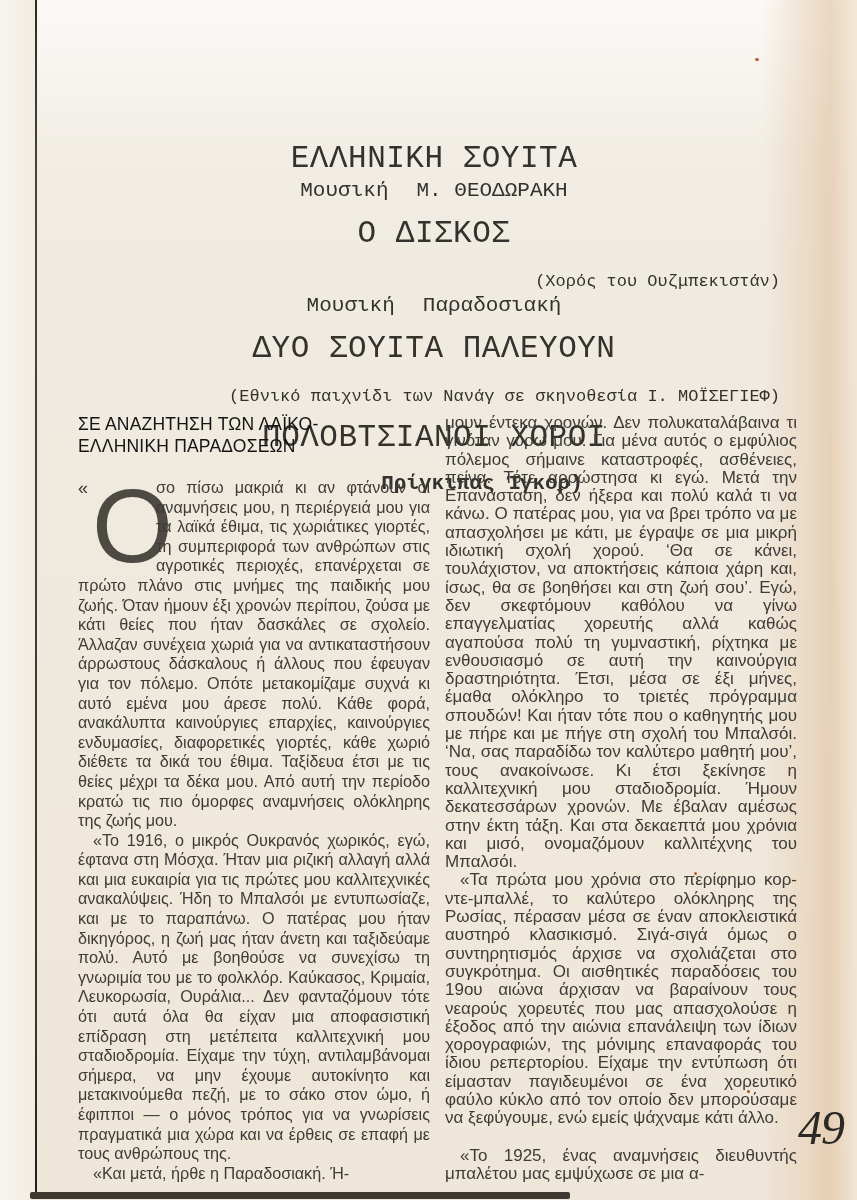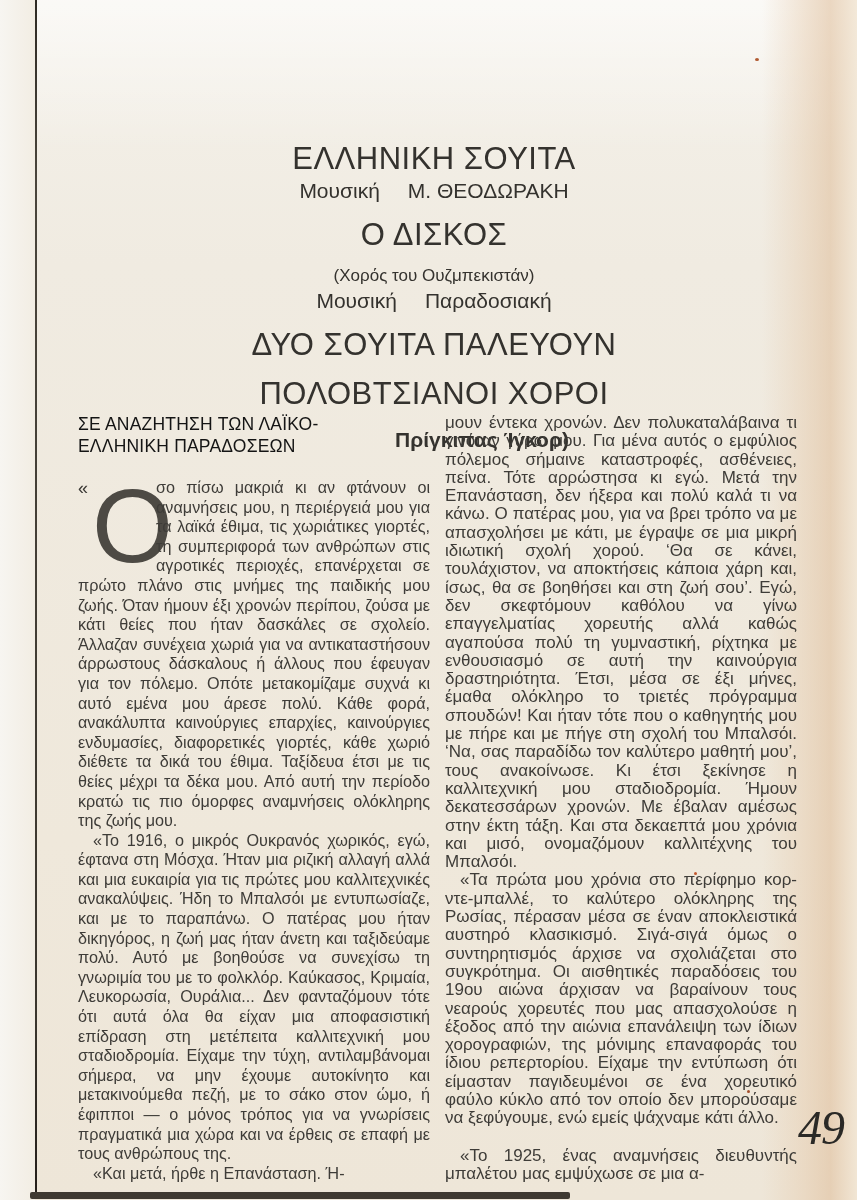--- a/index.html
+++ b/index.html
@@ -14,23 +14,23 @@
   .shade-right{right:0;top:0;width:95px;height:100%;background:linear-gradient(90deg,rgba(229,201,170,0) 0%,rgba(229,201,170,.45) 45%,rgba(224,192,158,.6) 72%,rgba(242,230,212,.85) 100%);}
   .shade-left{left:0;top:0;width:35px;height:100%;background:linear-gradient(90deg,#f7f5f1,#f2ede3);}
   .edge-line-left{position:absolute;left:35px;top:0;width:2px;height:1194px;background:linear-gradient(180deg,#2e2a24,#4a453c 15%,#3b362e 85%,#241f1a);}
   .edge-bar-bottom{position:absolute;left:30px;bottom:1px;width:540px;height:7px;background:#3f3931;border-radius:2px;}
   .speck{position:absolute;border-radius:50%;}
   .speck1{left:755px;top:58px;width:4px;height:3px;background:#b05a31;}
   .speck2{left:747px;top:1090px;width:3px;height:3px;background:#a44f2c;}
   .speck3{left:694px;top:872px;width:3px;height:3px;background:#c2572e;}
 
   
-  .program{position:absolute;left:88px;top:142px;width:692px;text-align:center;color:#34322e;}
+  .program{position:absolute;left:88px;top:142px;width:692px;text-align:center;color:#34322e;font-family:Liberation Mono, monospace;}
   .title{font-size:31px;font-weight:400;letter-spacing:.5px;line-height:1.1;margin:0;}
-  .subtitle{font-size:17px;margin-top:14px;}
+  .subtitle{font-size:17px;margin-top:21px;text-align:right;}
   .credit{font-size:21px;margin-top:3px;}
   .credit-label{margin-right:28px;}
   .item{margin-bottom:15px;}
   .credit-block{display:inline-block;text-align:left;}
   .credit-line2{font-weight:bold;padding-left:96px;margin-top:14px;}
 
   
   .article-heading{position:absolute;left:78px;top:413px;width:352px;font-size:17.5px;font-weight:normal;line-height:22px;letter-spacing:.2px;color:#141414;}
   .col{text-align:justify;}
   .col p{margin:0;}
@@ -69,20 +69,21 @@
     <div class="item">
       <div class="title">Ο ΔΙΣΚΟΣ</div>
       <div class="subtitle">(Χορός του Ουζμπεκιστάν)</div>
       <div class="credit">
         <span class="credit-label">Μουσική</span><span>Παραδοσιακή</span>
       </div>
     </div>
 
     <div class="item">
       <div class="title">ΔΥΟ ΣΟΥΙΤΑ ΠΑΛΕΥΟΥΝ</div>
+      <div class="subtitle">(Εθνικό παιχνίδι των Νανάγ σε σκηνοθεσία Ι. ΜΟΪΣΕΓΙΕΦ)</div>
     </div>
 
     <div class="item">
       <div class="title">ΠΟΛΟΒΤΣΙΑΝΟΙ ΧΟΡΟΙ</div>
       <div class="credit">
         <span class="credit-block">
           <div class="credit-line2">Πρίγκιπας Ίγκορ)</div>
         </span>
       </div>
     </div>
@@ -92,21 +93,21 @@
   <div class="article-heading">
     <span style="display:block">ΣΕ ΑΝΑΖΗΤΗΣΗ ΤΩΝ ΛΑΪΚΟ-</span>
     <span style="display:block">ΕΛΛΗΝΙΚΗ ΠΑΡΑΔΟΣΕΩΝ</span>
   </div>
 
   <div class="col col-left">
     <p>
       <span class="oq">«</span><span class="dropcap">Ο</span><span>σο πίσω μακριά κι αν φτάνουν οι αναμνήσεις μου, η περιέργειά μου για τα λαϊκά έθιμα, τις χωριάτικες γιορτές, τη συμπεριφορά των ανθρώπων στις αγροτικές περιοχές, επανέρχεται σε πρώτο πλάνο στις μνήμες της παιδικής μου ζωής. Όταν ήμουν έξι χρονών περίπου, ζούσα με κάτι θείες που ήταν δασκάλες σε σχολείο. Άλλαζαν συνέχεια χωριά για να αντικαταστήσουν άρρωστους δάσκαλους ή άλλους που έφευγαν για τον πόλεμο. Οπότε μετακομίζαμε συχνά κι αυτό εμένα μου άρεσε πολύ. Κάθε φορά, ανακάλυπτα καινούργιες επαρχίες, καινούργιες ενδυμασίες, διαφορετικές γιορτές, κάθε χωριό διέθετε τα δικά του έθιμα. Ταξίδευα έτσι με τις θείες μέχρι τα δέκα μου. Από αυτή την περίοδο κρατώ τις πιο όμορφες αναμνήσεις ολόκληρης της ζωής μου.</span>
     </p>
     <p class="indent">«Το 1916, ο μικρός Ουκρανός χωρικός, εγώ, έφτανα στη Μόσχα. Ήταν μια ριζική αλλαγή αλλά και μια ευκαιρία για τις πρώτες μου καλλιτεχνικές ανακαλύψεις. Ήδη το Μπαλσόι με εντυπωσίαζε, και με το παραπάνω. Ο πατέρας μου ήταν δικηγόρος, η ζωή μας ήταν άνετη και ταξιδεύαμε πολύ. Αυτό με βοηθούσε να συνεχίσω τη γνωριμία του με το φολκλόρ. Καύκασος, Κριμαία, Λευκορωσία, Ουράλια... Δεν φανταζόμουν τότε ότι αυτά όλα θα είχαν μια αποφασιστική επίδραση στη μετέπειτα καλλιτεχνική μου σταδιοδρομία. Είχαμε την τύχη, αντιλαμβάνομαι σήμερα, να μην έχουμε αυτοκίνητο και μετακινούμεθα πεζή, με το σάκο στον ώμο, ή έφιπποι — ο μόνος τρόπος για να γνωρίσεις πραγματικά μια χώρα και να έρθεις σε επαφή με τους ανθρώπους της.</p>
-    <p class="indent">«Και μετά, ήρθε η Επανάσταση. Ή-</p>
+    <p class="indent">«Και μετά, ήρθε η Παραδοσιακή. Ή-</p>
   </div>
 
   <div class="col col-right">
     <p>μουν έντεκα χρονών. Δεν πολυκαταλάβαινα τι γινόταν γύρω μου. Για μένα αυτός ο εμφύλιος πόλεμος σήμαινε καταστροφές, ασθένειες, πείνα. Τότε αρρώστησα κι εγώ. Μετά την Επανάσταση, δεν ήξερα και πολύ καλά τι να κάνω. Ο πατέρας μου, για να βρει τρόπο να με απασχολήσει με κάτι, με έγραψε σε μια μικρή ιδιωτική σχολή χορού. ‘Θα σε κάνει, τουλάχιστον, να αποκτήσεις κάποια χάρη και, ίσως, θα σε βοηθήσει και στη ζωή σου’. Εγώ, δεν σκεφτόμουν καθόλου να γίνω επαγγελματίας χορευτής αλλά καθώς αγαπούσα πολύ τη γυμναστική, ρίχτηκα με ενθουσιασμό σε αυτή την καινούργια δραστηριότητα. Έτσι, μέσα σε έξι μήνες, έμαθα ολόκληρο το τριετές πρόγραμμα σπουδών! Και ήταν τότε που ο καθηγητής μου με πήρε και με πήγε στη σχολή του Μπαλσόι. ‘Να, σας παραδίδω τον καλύτερο μαθητή μου’, τους ανακοίνωσε. Κι έτσι ξεκίνησε η καλλιτεχνική μου σταδιοδρομία. Ήμουν δεκατεσσάρων χρονών. Με έβαλαν αμέσως στην έκτη τάξη. Και στα δεκαεπτά μου χρόνια και μισό, ονομαζόμουν καλλιτέχνης του Μπαλσόι.</p>
     <p class="indent">«Τα πρώτα μου χρόνια στο περίφημο κορ-ντε-μπαλλέ, το καλύτερο ολόκληρης της Ρωσίας, πέρασαν μέσα σε έναν αποκλειστικά αυστηρό κλασικισμό. Σιγά-σιγά όμως ο συντηρητισμός άρχισε να σχολιάζεται στο συγκρότημα. Οι αισθητικές παραδόσεις του 19ου αιώνα άρχισαν να βαραίνουν τους νεαρούς χορευτές που μας απασχολούσε η έξοδος από την αιώνια επανάλειψη των ίδιων χορογραφιών, της μόνιμης επαναφοράς του ίδιου ρεπερτορίου. Είχαμε την εντύπωση ότι είμασταν παγιδευμένοι σε ένα χορευτικό φαύλο κύκλο από τον οποίο δεν μπορούσαμε να ξεφύγουμε, ενώ εμείς ψάχναμε κάτι άλλο.</p>
     <p class="indent gap-before">«Το 1925, ένας αναμνήσεις διευθυντής μπαλέτου μας εμψύχωσε σε μια α-</p>
   </div>
 
   <div class="page-number">49</div>
 

